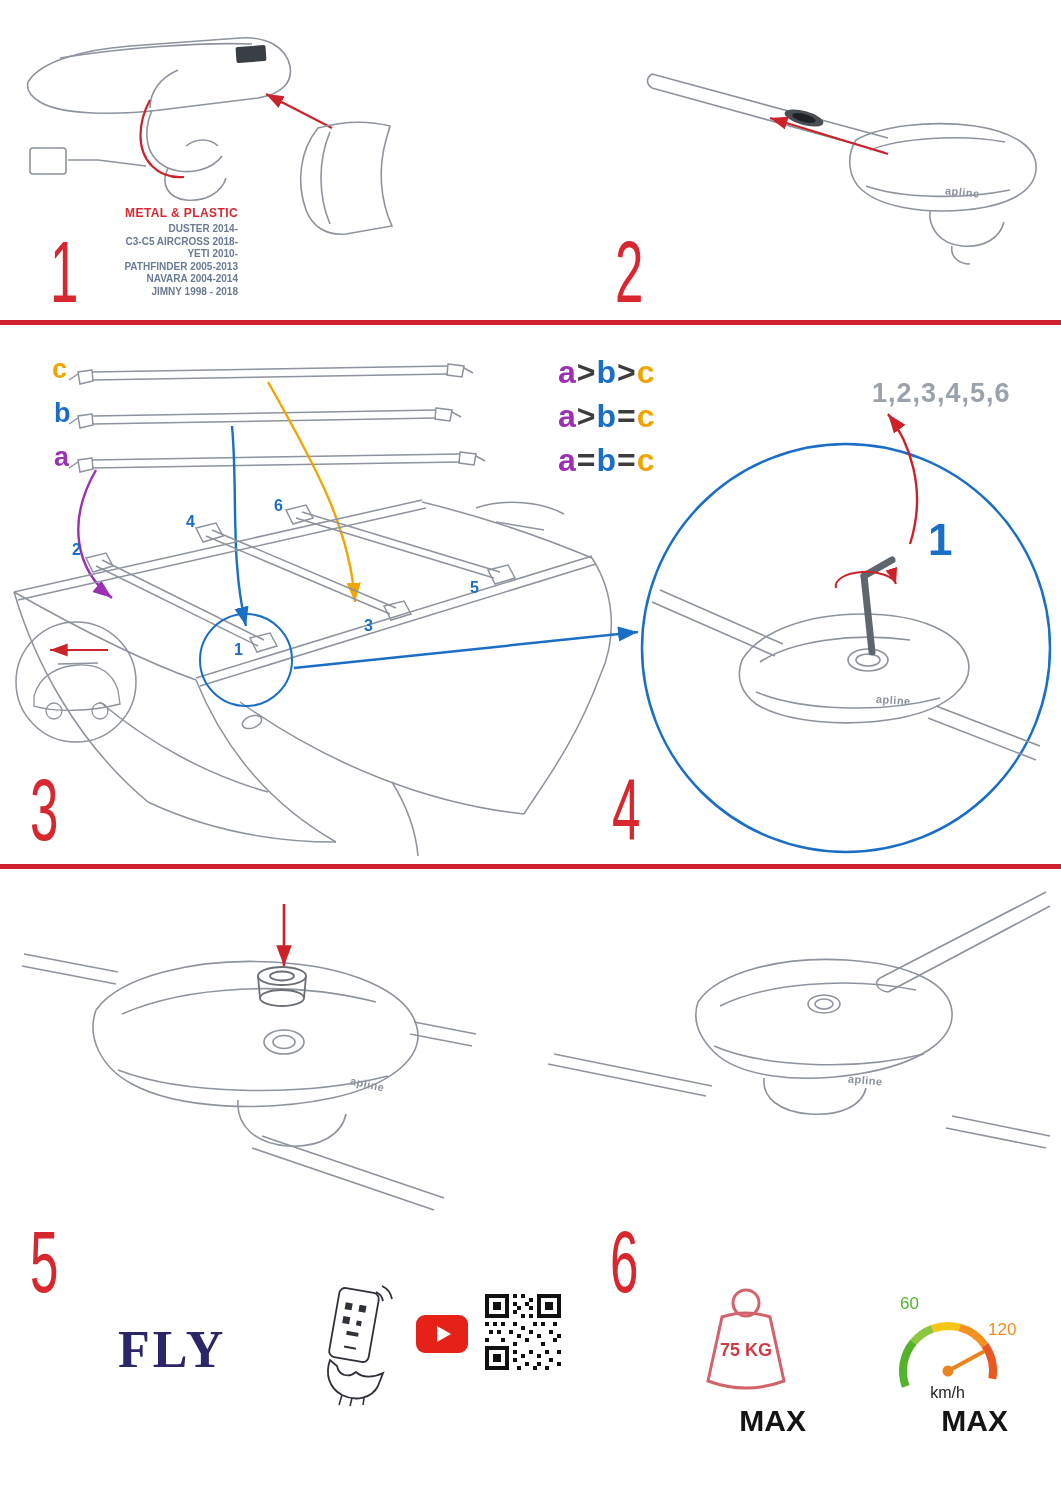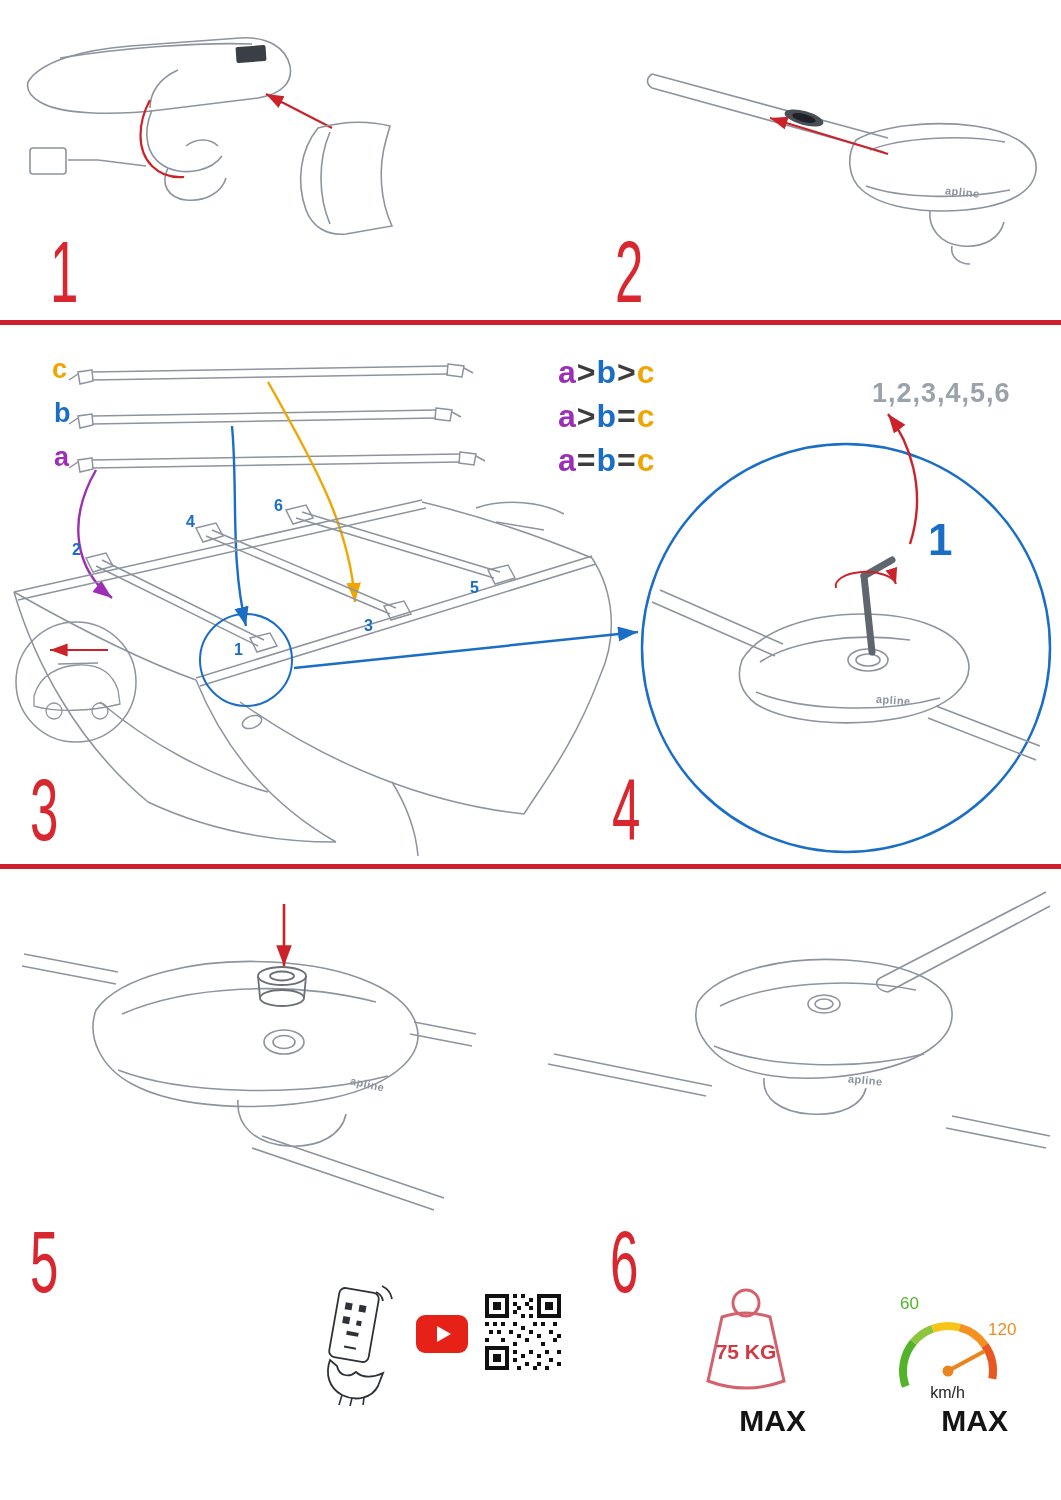--- a/index.html
+++ b/index.html
@@ -21,21 +21,21 @@
   .blue-big{position:absolute;font-weight:700;font-size:44px;color:#1a6ec6;line-height:1}
   .apline-mini{position:absolute;font-weight:700;font-size:11px;color:#8d949e;letter-spacing:.5px}
   .fly{position:absolute;left:118px;top:1320px;font-family:"Liberation Serif",serif;
        font-weight:700;font-size:52px;color:#2b2668;letter-spacing:3px}
   .brandline{position:absolute;left:62px;top:1408px;font-size:30px;line-height:1;white-space:nowrap}
   .brandline .b1{color:#3b3550;font-weight:600}
   .brandline .b2{color:#cf2030;font-weight:600}
   .brandline .b3{color:#2f2f2f;font-weight:700;margin-left:16px}
   .brandline .b4{color:#cf2030;font-weight:700}
   .kg{position:absolute;left:686px;top:1340px;width:120px;text-align:center;
-      color:#cf3a44;font-weight:700;font-size:21px}
+      color:#cf3a44;font-weight:700;font-size:18px}
   .max{position:absolute;width:120px;text-align:right;color:#141414;font-weight:700;font-size:30px}
   .sp-lab{position:absolute;font-weight:400;font-size:17px}
   .kmh{position:absolute;left:880px;top:1384px;width:135px;text-align:center;
        font-weight:400;font-size:16px;color:#222}
 </style>
 </head>
 <body>
 
 <div class="page">
 
@@ -77,20 +77,29 @@
       <path d="M952,246 C950,256 958,264 970,264"></path>
     </g>
     <ellipse cx="804" cy="118" rx="20" ry="7" transform="rotate(15 804 118)" fill="#4a4f55"></ellipse>
     <ellipse cx="804" cy="118" rx="12" ry="4" transform="rotate(15 804 118)" fill="#1e2125"></ellipse>
     <line x1="888" y1="154" x2="770" y2="118" stroke="#cc2229" stroke-width="2.2" marker-end="url(#mRedT)"></line>
   </svg>
 
   <div class="step-num" style="left:50px;top:228px">1</div>
   <div class="step-num" style="left:615px;top:228px">2</div>
 
+  <div class="compat">
+    <div class="mat">METAL &amp; PLASTIC</div>
+    <div class="cl">DUSTER 2014-</div>
+    <div class="cl">C3-C5 AIRCROSS 2018-</div>
+    <div class="cl">YETI 2010-</div>
+    <div class="cl">PATHFINDER 2005-2013</div>
+    <div class="cl">NAVARA 2004-2014</div>
+    <div class="cl">JIMNY 1998 - 2018</div>
+  </div>
 
   <div class="divider" style="top:320px"></div>
 
   <svg class="lay" style="top:330px" width="1061" height="540" viewBox="0 0 1061 540">
     <defs>
       <marker id="mRedM" markerWidth="10" markerHeight="8" refX="8" refY="3" orient="auto">
         <path d="M0,0 L8,3 L0,6 Z" fill="#cc2229"></path>
       </marker>
       <marker id="mPur" markerWidth="10" markerHeight="8" refX="8" refY="3" orient="auto">
         <path d="M0,0 L8,3 L0,6 Z" fill="#9b30b5"></path>
@@ -272,20 +281,21 @@
       <path d="M764,198 C762,218 780,232 810,234 C840,236 862,226 866,208"></path>
     </g>
   </svg>
 
   <div class="apline-mini" style="left:350px;top:1078px;transform:rotate(12deg)">apline</div>
   <div class="apline-mini" style="left:848px;top:1074px;transform:rotate(5deg)">apline</div>
 
   <div class="step-num" style="left:30px;top:1218px">5</div>
   <div class="step-num" style="left:610px;top:1218px">6</div>
 
+  <div class="fly">FLY</div>
 
   <svg class="lay" style="top:1282px;left:312px" width="85" height="125" viewBox="0 0 85 125">
     <g transform="rotate(10 42 43)">
       <rect x="22" y="8" width="40" height="70" rx="6" stroke="#2e3238" stroke-width="1.8" fill="#fff"></rect>
       <rect x="30" y="22" width="7" height="7" fill="#2e3238"></rect>
       <rect x="44" y="22" width="7" height="7" fill="#2e3238"></rect>
       <rect x="30" y="36" width="7" height="7" fill="#2e3238"></rect>
       <rect x="44" y="38" width="5" height="5" fill="#2e3238"></rect>
       <rect x="36" y="50" width="12" height="4" fill="#2e3238"></rect>
       <line x1="36" y1="66" x2="48" y2="66" stroke="#2e3238" stroke-width="2"></line>

